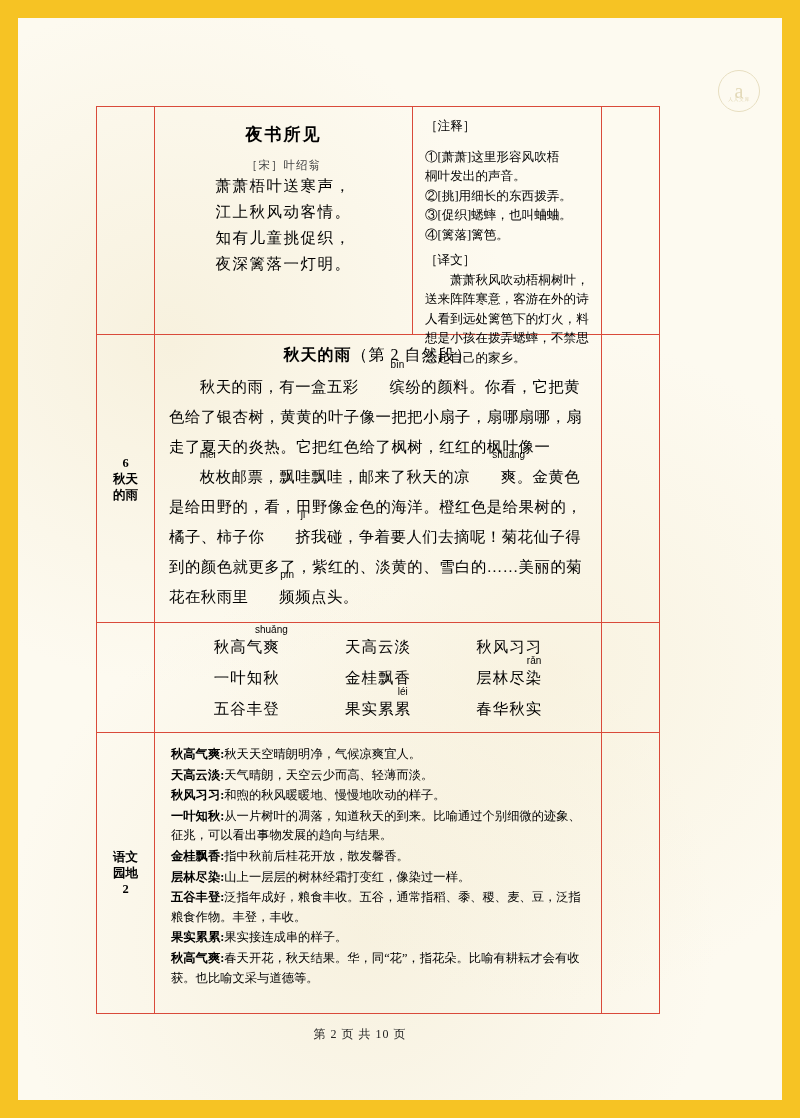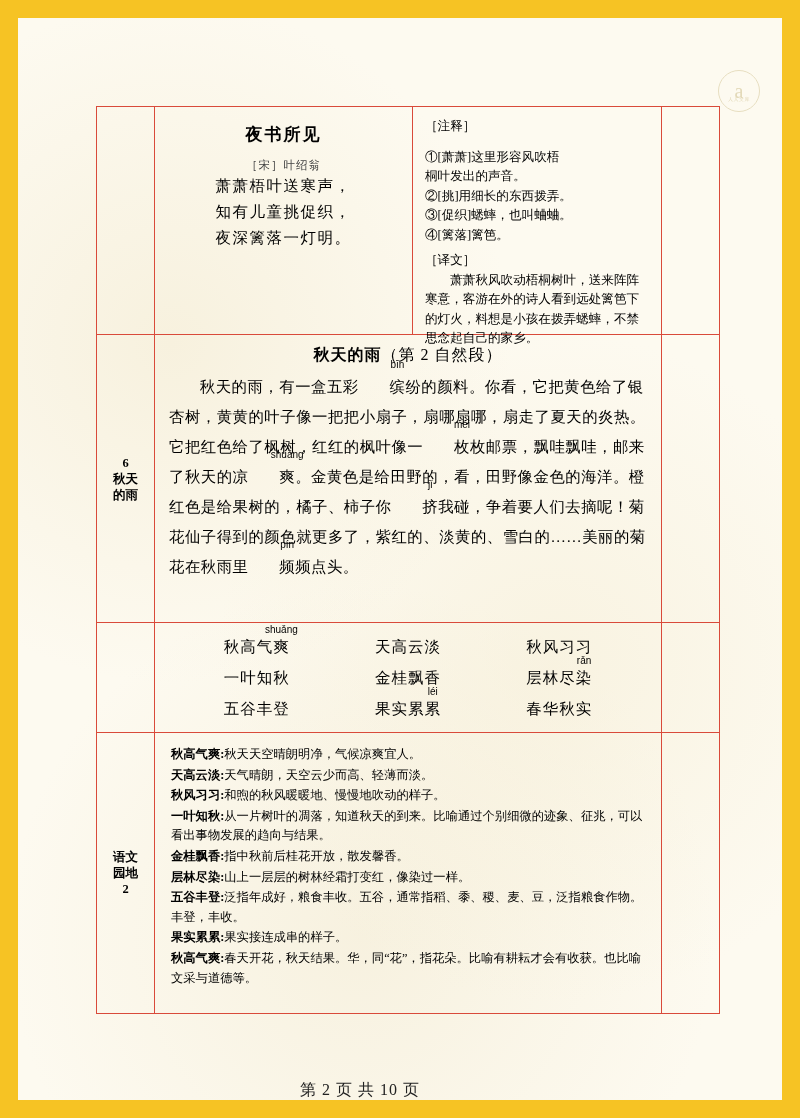--- a/index.html
+++ b/index.html
@@ -48,21 +48,21 @@
     font-size: 5px;
     line-height: 6px;
     letter-spacing: .5px;
   }
 
   
   .sheet {
     position: absolute;
     left: 78px;
     top: 88px;
-    width: 624px;
+    width: 564px;
     height: 908px;
     border: 1.4px solid #d94a3a;
     box-sizing: border-box;
   }
   .row {
     display: flex;
     border-bottom: 1.2px solid #d94a3a;
     box-sizing: border-box;
   }
   .row:last-child { border-bottom: none; }
@@ -190,24 +190,24 @@
   .exp-item {
     font-size: 12.3px;
     line-height: 19.6px;
     margin-bottom: 1px;
   }
   .exp-term { font-weight: bold; }
 
   .footer {
     position: absolute;
     left: 0;
-    top: 1062px;
+    top: 1008px;
     width: 684px;
     text-align: center;
-    font-size: 16px;
+    font-size: 12px;
     color: #222;
     letter-spacing: 1px;
   }
 </style>
 </head>
 <body>
 
 <div class="page">
 
   <div class="watermark">
@@ -218,20 +218,21 @@
   <div class="sheet">
 
     <div class="row r1">
       <div class="lbl-col empty"></div>
       <div class="body-col">
         <div class="poem-wrap">
           <div class="poem-left">
             <div class="poem-title">夜书所见</div>
             <div class="poem-author">［宋］叶绍翁</div>
             <div class="poem-line">萧萧梧叶送寒声，</div>
+            <div class="poem-line">江上秋风动客情。</div>
             <div class="poem-line">知有儿童挑促织，</div>
             <div class="poem-line">夜深篱落一灯明。</div>
           </div>
           <div class="poem-right">
             <div class="note-head">［注释］</div>
             <div class="note-line">①[萧萧]这里形容风吹梧</div>
             <div class="note-line">桐叶发出的声音。</div>
             <div class="note-line">②[挑]用细长的东西拨弄。</div>
             <div class="note-line">③[促织]蟋蟀，也叫蛐蛐。</div>
             <div class="note-line">④[篱落]篱笆。</div>

